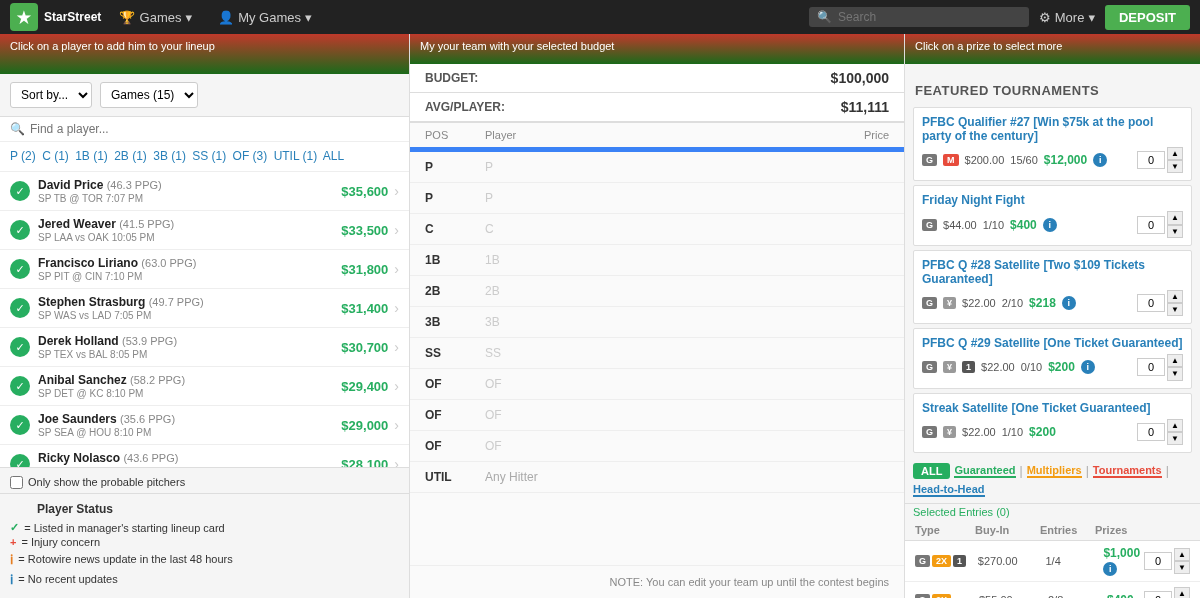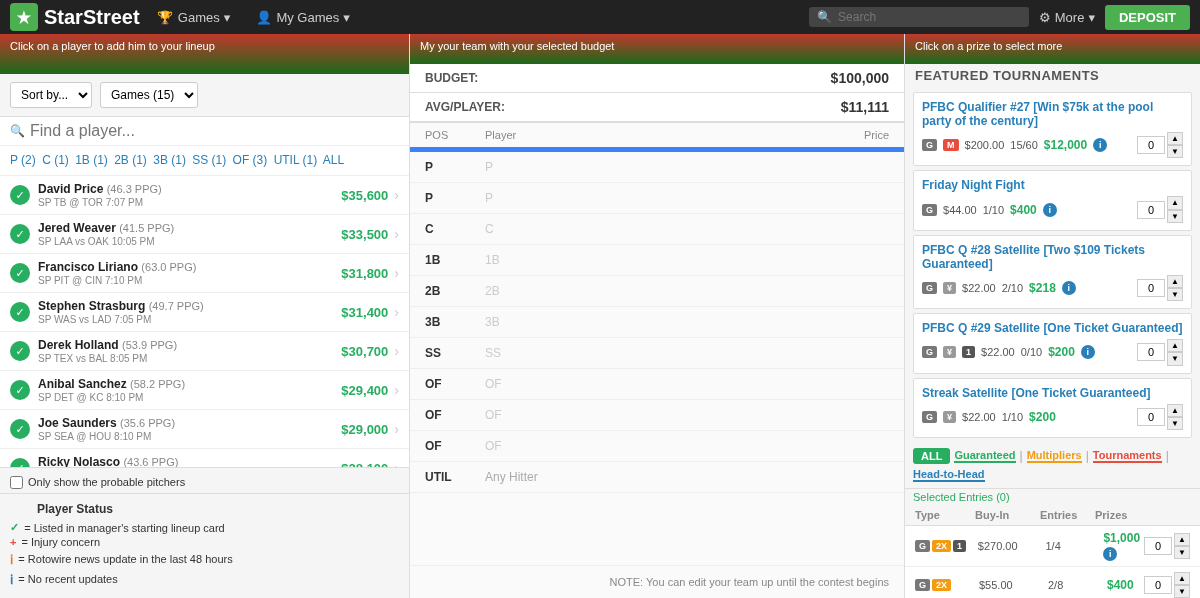--- a/index.html
+++ b/index.html
@@ -23,21 +23,21 @@
       font-weight: bold;
       text-decoration: none;
     }
     .logo-star {
       background: #4caf50;
       width: 28px; height: 28px;
       border-radius: 4px;
       display: flex; align-items: center; justify-content: center;
       color: white; font-size: 16px;
     }
-    .logo-text { color: white; font-size: 20px; font-weight: bold; }
+    .logo-text { color: white; font-size: 12px; font-weight: bold; }
     .nav-btn {
       color: #ccc;
       background: none;
       border: none;
       cursor: pointer;
       font-size: 13px;
       display: flex; align-items: center; gap: 4px;
       padding: 4px 8px;
     }
     .nav-spacer { flex: 1; }
@@ -217,21 +217,21 @@
       overflow: hidden;
     }
     .right-banner {
       background: linear-gradient(to bottom, #c0392b, #1a6a1a);
       height: 30px;
       padding: 6px 10px;
       color: white; font-size: 11px;
     }
     .featured-title {
       font-size: 13px; font-weight: bold; color: #555;
-      padding: 4px 10px 5px;
+      padding: 19px 10px 5px;
       text-transform: uppercase;
       letter-spacing: 0.5px;
     }
     .tournament-item {
       background: white;
       margin: 4px 8px;
       padding: 7px 8px;
       border: 1px solid #ddd;
       border-radius: 2px;
     }
@@ -366,21 +366,21 @@
     <div class="filter-row">
       <select class="filter-select">
         <option>Sort by...</option>
       </select>
       <select class="filter-select">
         <option>Games (15)</option>
       </select>
     </div>
     <div class="search-player">
       <span style="color:#aaa;">🔍</span>
-      <input type="text" style="border: none; outline: none; font-size: 16px; color: rgb(102, 102, 102); width: 100%;" placeholder="Find a player...">
+      <input type="text" style="border: none; outline: none; font-size: 12px; color: rgb(102, 102, 102); width: 100%;" placeholder="Find a player...">
     </div>
     <div class="position-filters">
       <a href="#">P (2)</a>
       <a href="#">C (1)</a>
       <a href="#">1B (1)</a>
       <a href="#">2B (1)</a>
       <a href="#">3B (1)</a>
       <a href="#">SS (1)</a>
       <a href="#">OF (3)</a>
       <a href="#">UTIL (1)</a>

